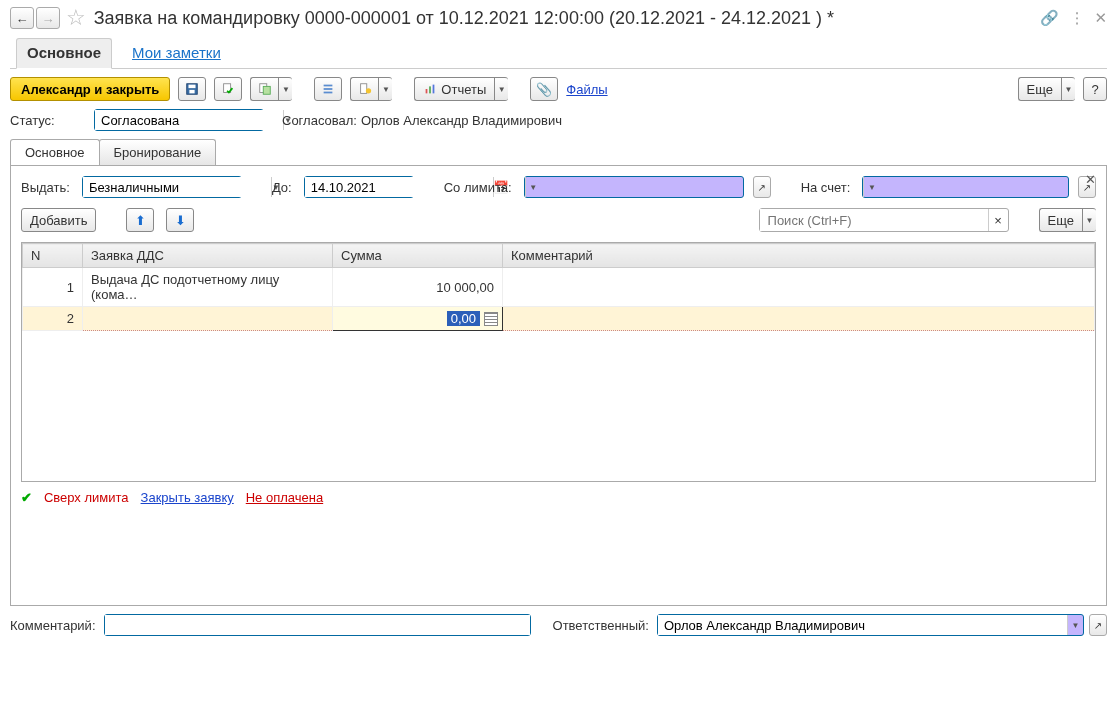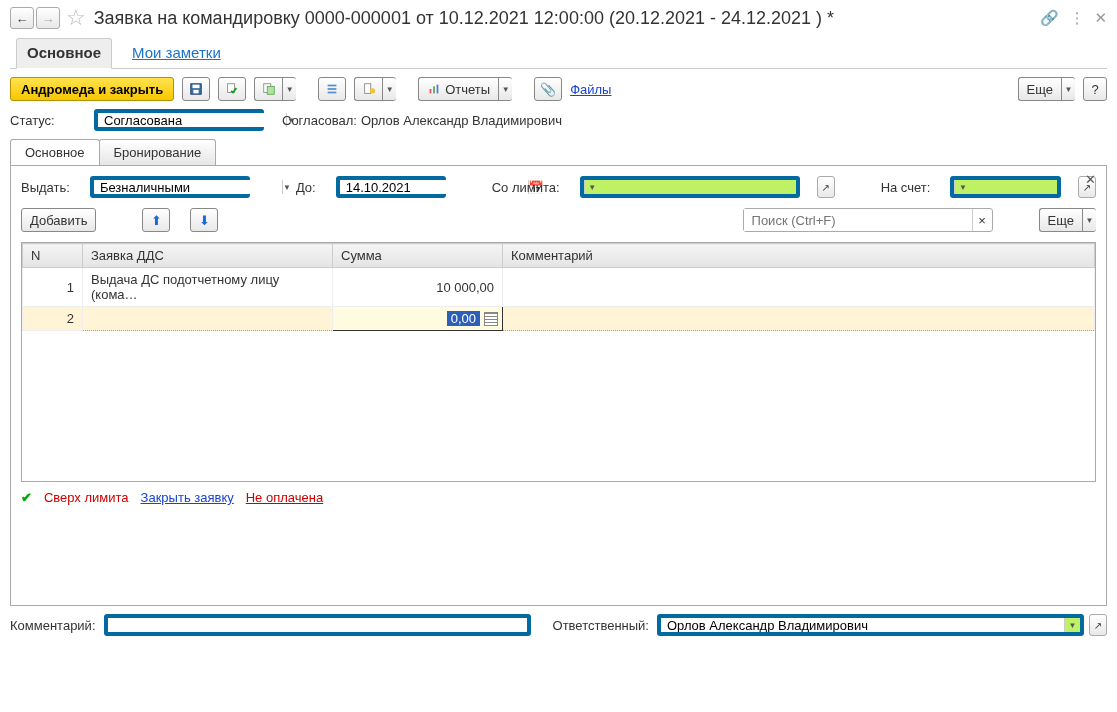--- a/index.html
+++ b/index.html
@@ -19,29 +19,29 @@
   .btn { height: 24px; border: 1px solid #888; border-radius: 3px; background: linear-gradient(#fff,#e8e8e8); display: inline-flex; align-items: center; justify-content: center; padding: 0 8px; cursor: pointer; font-size: 13px; }
   .btn-yellow { background: linear-gradient(#ffe34f,#f7c600); font-weight: bold; border-color: #b39000; color: #000; padding: 0 10px; }
   .btn-icon { width: 28px; padding: 0; }
   .btn-split { display: inline-flex; }
   .btn-split .btn { border-radius: 3px 0 0 3px; border-right: none; }
   .btn-split .btn-drop { border-radius: 0 3px 3px 0; width: 14px; padding: 0; }
   .caret { font-size: 8px; color: #555; }
   .link { color: #1a44cc; text-decoration: underline; cursor: pointer; }
   .field-row { display: flex; align-items: center; gap: 4px; margin-bottom: 8px; }
   .label { color: #333; }
-  .input-combo { display: flex; border: 4px solid #0369a1; border-radius: 3px; height: 22px; background: #bef264; }
+  .input-combo { display: flex; border: 1px solid #0369a1; border-radius: 3px; height: 22px; background: #c4b5fd; }
   .input-combo input { border: none; outline: none; padding: 0 6px; font-size: 13px; height: 100%; }
   .input-combo .drop { width: 16px; border-left: 1px solid #ccc; display: flex; align-items: center; justify-content: center; cursor: pointer; height: 100%; }
   .inner-tabs { display: flex; margin-bottom: 0; }
   .inner-tab { border: 1px solid #aaa; border-bottom: none; padding: 5px 14px; background: linear-gradient(#fff,#e6e6e6); cursor: pointer; font-size: 13px; border-radius: 3px 3px 0 0; margin-right: -1px; }
   .inner-tab.active { background: #fff; position: relative; z-index: 2; }
   .panel { border: 1px solid #aaa; padding: 10px; position: relative; }
   .panel .close-x { position: absolute; right: 10px; top: 6px; cursor: pointer; color: #555; }
-  .row1 { display: flex; align-items: center; gap: 20px; margin-bottom: 10px; }
+  .row1 { display: flex; align-items: center; gap: 12px; margin-bottom: 10px; }
   .open-btn { width: 18px; height: 22px; border: 1px solid #aaa; border-radius: 3px; background: linear-gradient(#fff,#e8e8e8); display: inline-flex; align-items: center; justify-content: center; font-size: 10px; cursor: pointer; margin-left: -3px; }
   .table-wrap { border: 1px solid #aaa; height: 240px; background: #fff; }
   thead th { background: linear-gradient(#f4f4f4,#e4e4e4); border: 1px solid #ccc; padding: 4px 8px; text-align: left; font-weight: normal; font-size: 13px; }
   table { border-collapse: collapse; width: 100%; }
   tbody td { border: 1px solid #eee; padding: 4px 8px; font-size: 13px; height: 24px; }
   tr.active-row td { background: #fff4d6; }
   .num-cell { text-align: right; }
   .cell-edit { background: #fffbe0 !important; }
   .cell-sum-input { display: flex; align-items: center; gap: 4px; justify-content: flex-end; }
   .cell-sum-input .val { background: #2b5fb9; color: #fff; padding: 0 4px; }
@@ -72,21 +72,21 @@
     <span>✕</span>
   </div>
 </div>
 
 <div class="page-tabs">
   <span class="page-tab active">Основное</span>
   <a class="page-tab">Мои заметки</a>
 </div>
 
 <div class="toolbar">
-  <span class="btn btn-yellow">Андромеда и закрыть</span>
+  <span class="btn btn-yellow">Александр и закрыть</span>
   <span class="btn btn-icon">
       <svg class="mini" viewBox="0 0 16 16">
         <rect x="2" y="2" width="12" height="12" fill="#3a6ea5" stroke="#1a3e6a"></rect>
         <rect x="4" y="3" width="8" height="4" fill="#fff"></rect>
         <rect x="5" y="9" width="6" height="4" fill="#fff"></rect>
       </svg>
     </span>
   <span class="btn btn-icon">
       <svg class="mini" viewBox="0 0 16 16">
         <rect x="3" y="2" width="8" height="10" fill="#fff" stroke="#888"></rect>

